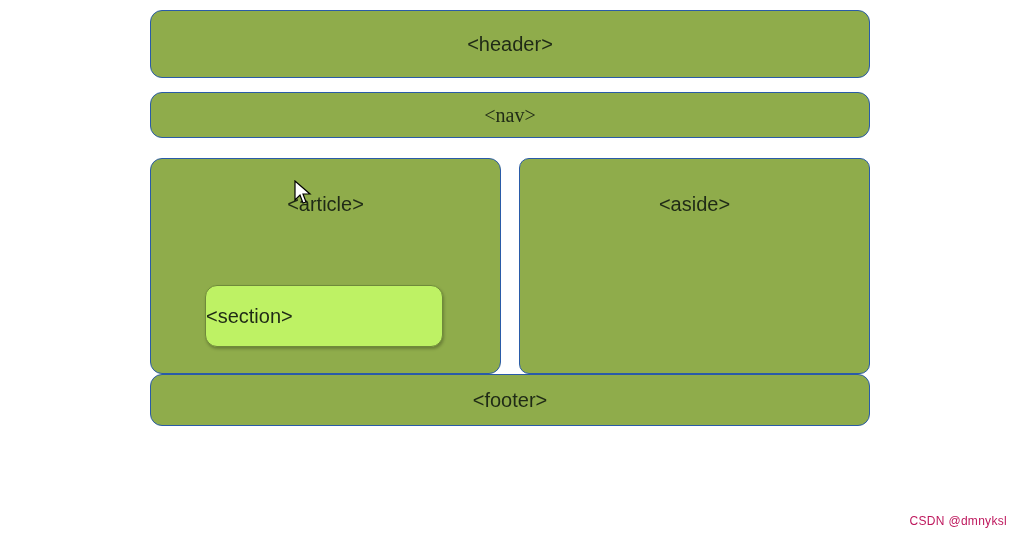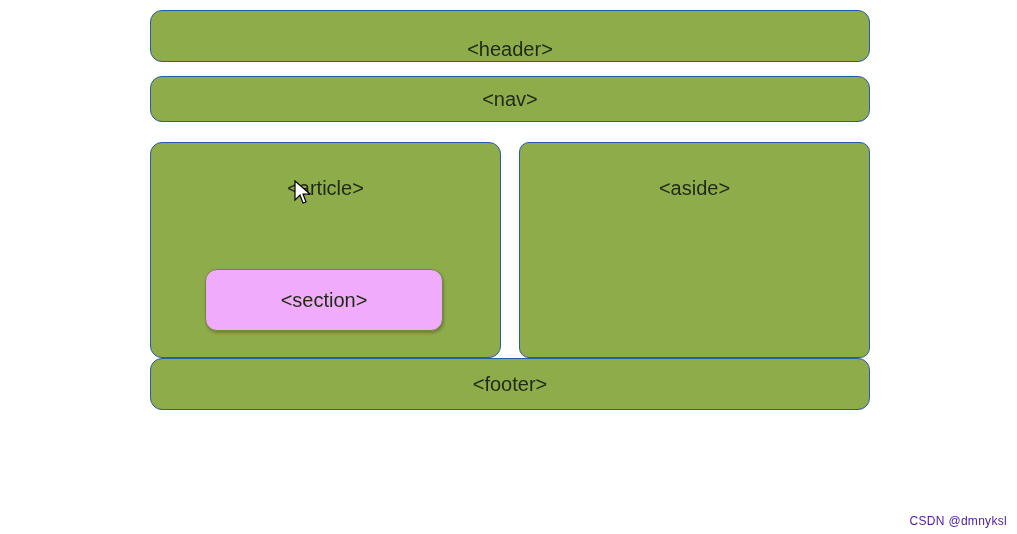--- a/index.html
+++ b/index.html
@@ -21,22 +21,22 @@
     background: #8fac4b;
     border: 1px solid #2a5ba8;
     border-radius: 12px;
     display: flex;
     align-items: center;
     justify-content: center;
     color: #1f2a16;
     font-size: 20px;
     position: relative;
   }
-  .row-gap { margin-top: 14px; }
-  .header-box { height: 52px; align-items: flex-end; }
+  .row-gap { margin-top: 14px; font-family: Liberation Serif, serif; }
+  .header-box { height: 68px; }
   .nav-box { height: 46px; }
   .middle-row {
     display: flex;
     gap: 18px;
     margin-top: 20px;
   }
   .article-box {
     flex: 1;
     height: 216px;
     position: relative;
@@ -61,41 +61,41 @@
     top: 34px;
     left: 0; right: 0;
     text-align: center;
   }
   .section-box {
     position: absolute;
     left: 54px;
     bottom: 26px;
     width: 238px;
     height: 62px;
-    background: #f0abfc;
+    background: #bef264;
     border: 1px solid #6f8a3a;
     border-radius: 12px;
     display: flex;
     align-items: center;
-    justify-content: center;
+    justify-content: flex-start;
     box-shadow: 1px 2px 3px rgba(0,0,0,0.25);
   }
   .footer-box { height: 52px; }
   .cursor {
     position: absolute;
     left: 294px;
     top: 180px;
     pointer-events: none;
   }
   .watermark {
     position: absolute;
     right: 10px;
     bottom: 6px;
     font-size: 12px;
-    color: #4c1d95;
+    color: #be185d;
     letter-spacing: 0.3px;
   }
 </style>
 </head>
 <body>
 
 <div class="container">
 
   <div class="box header-box">
     <span>&lt;header&gt;</span>

